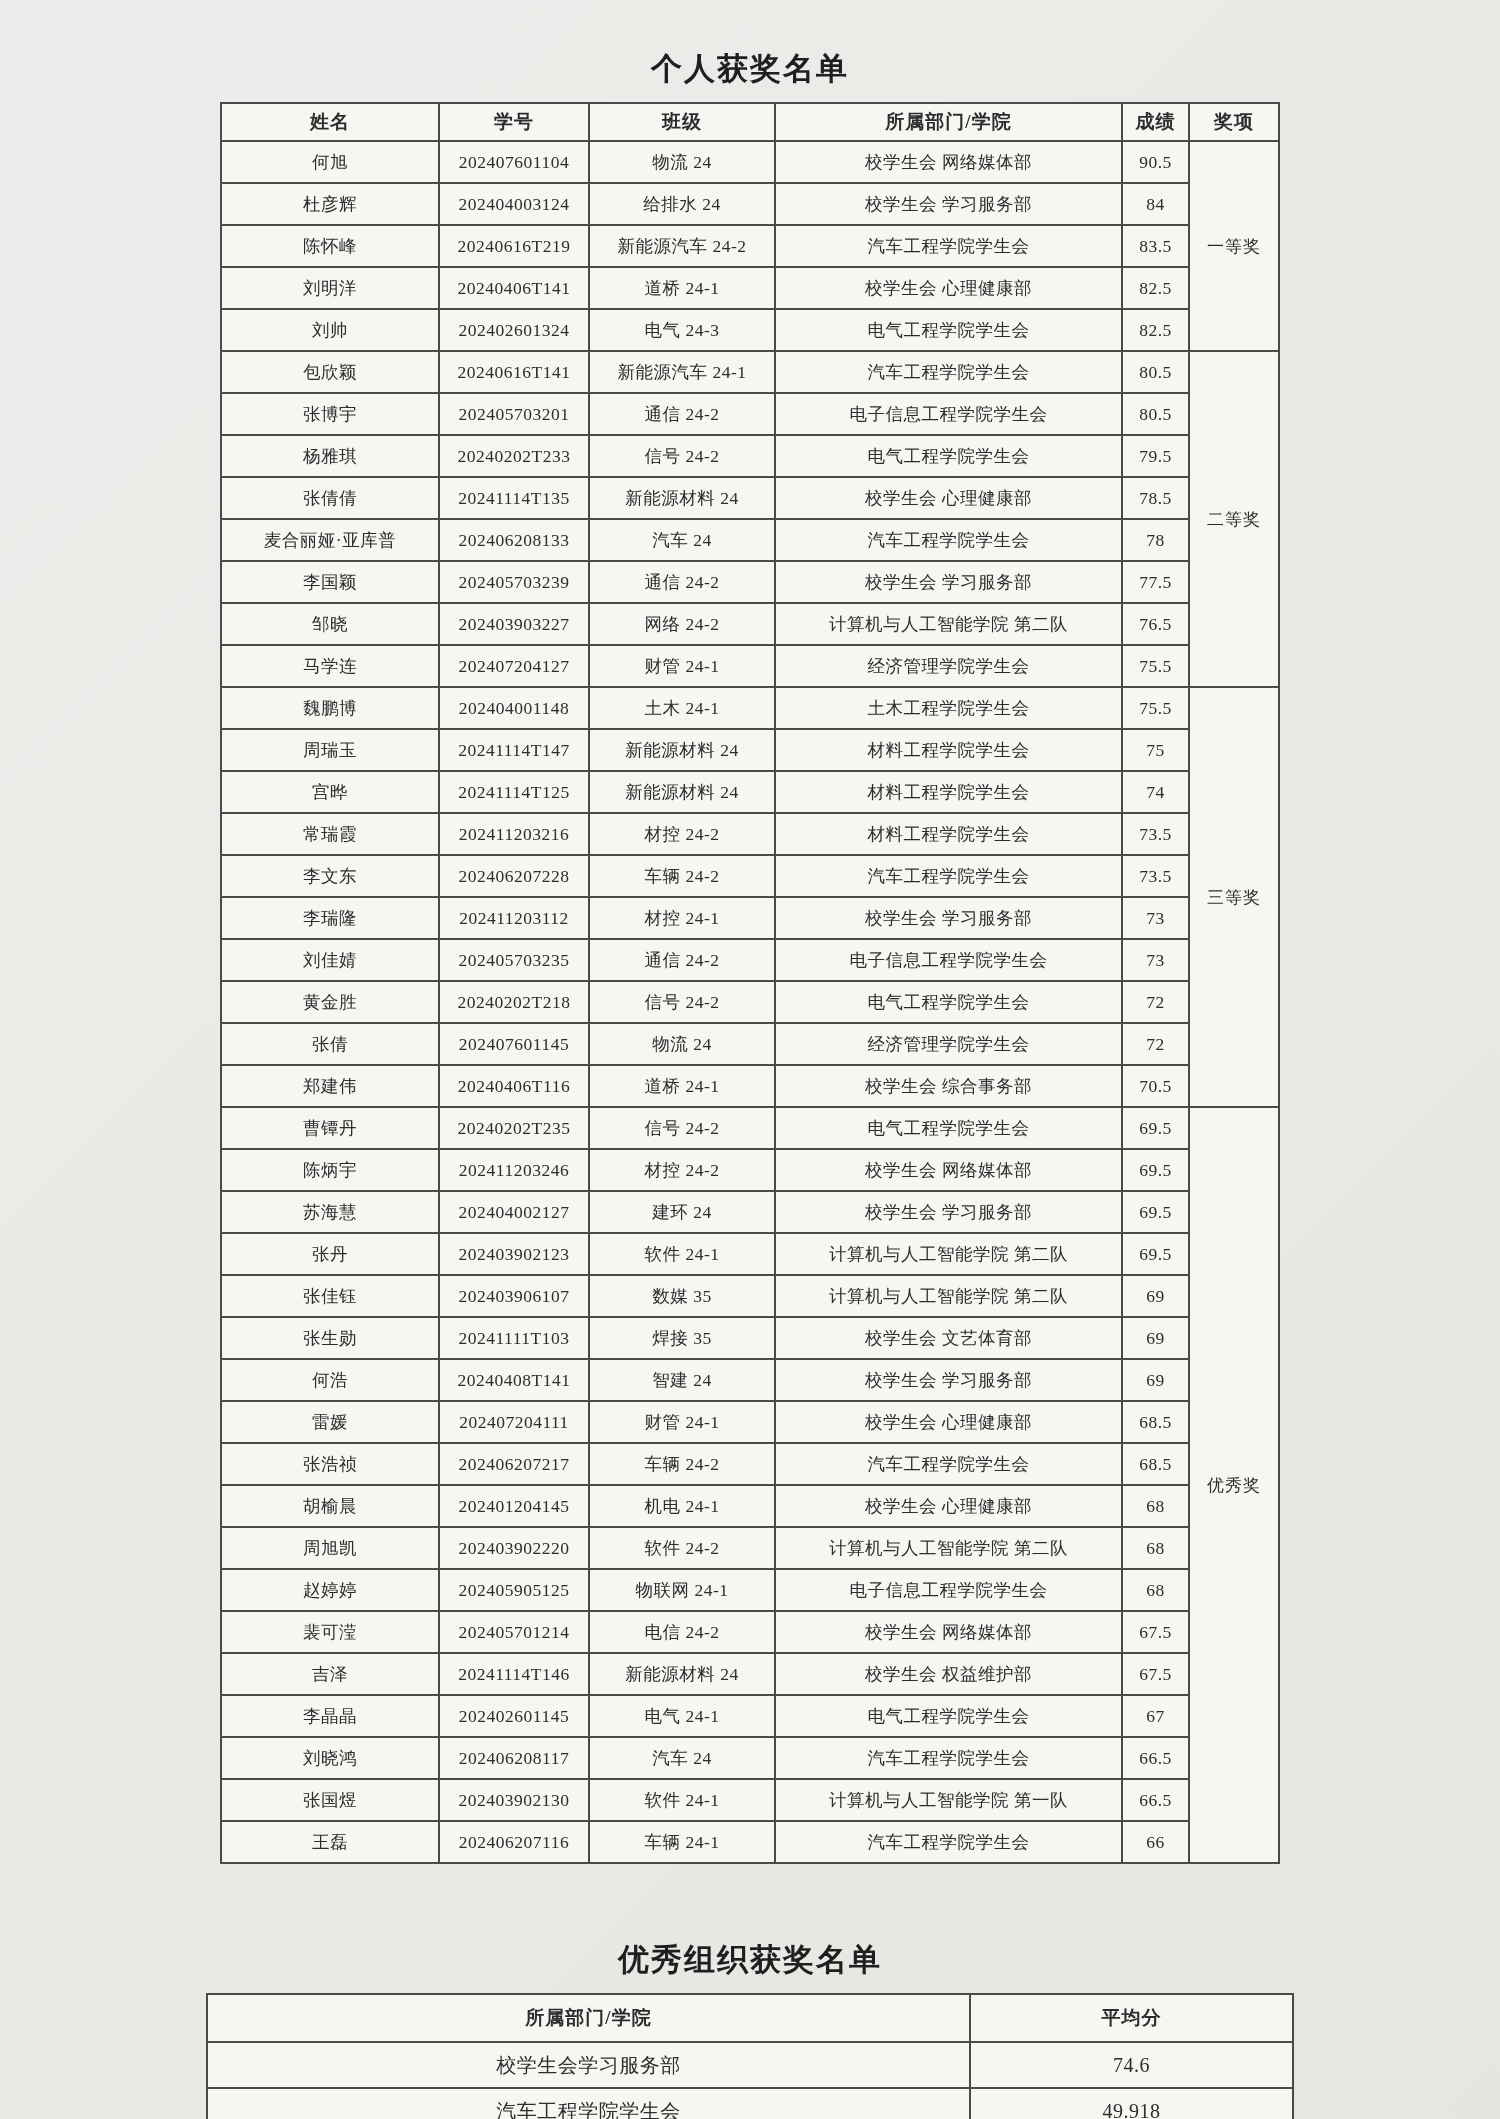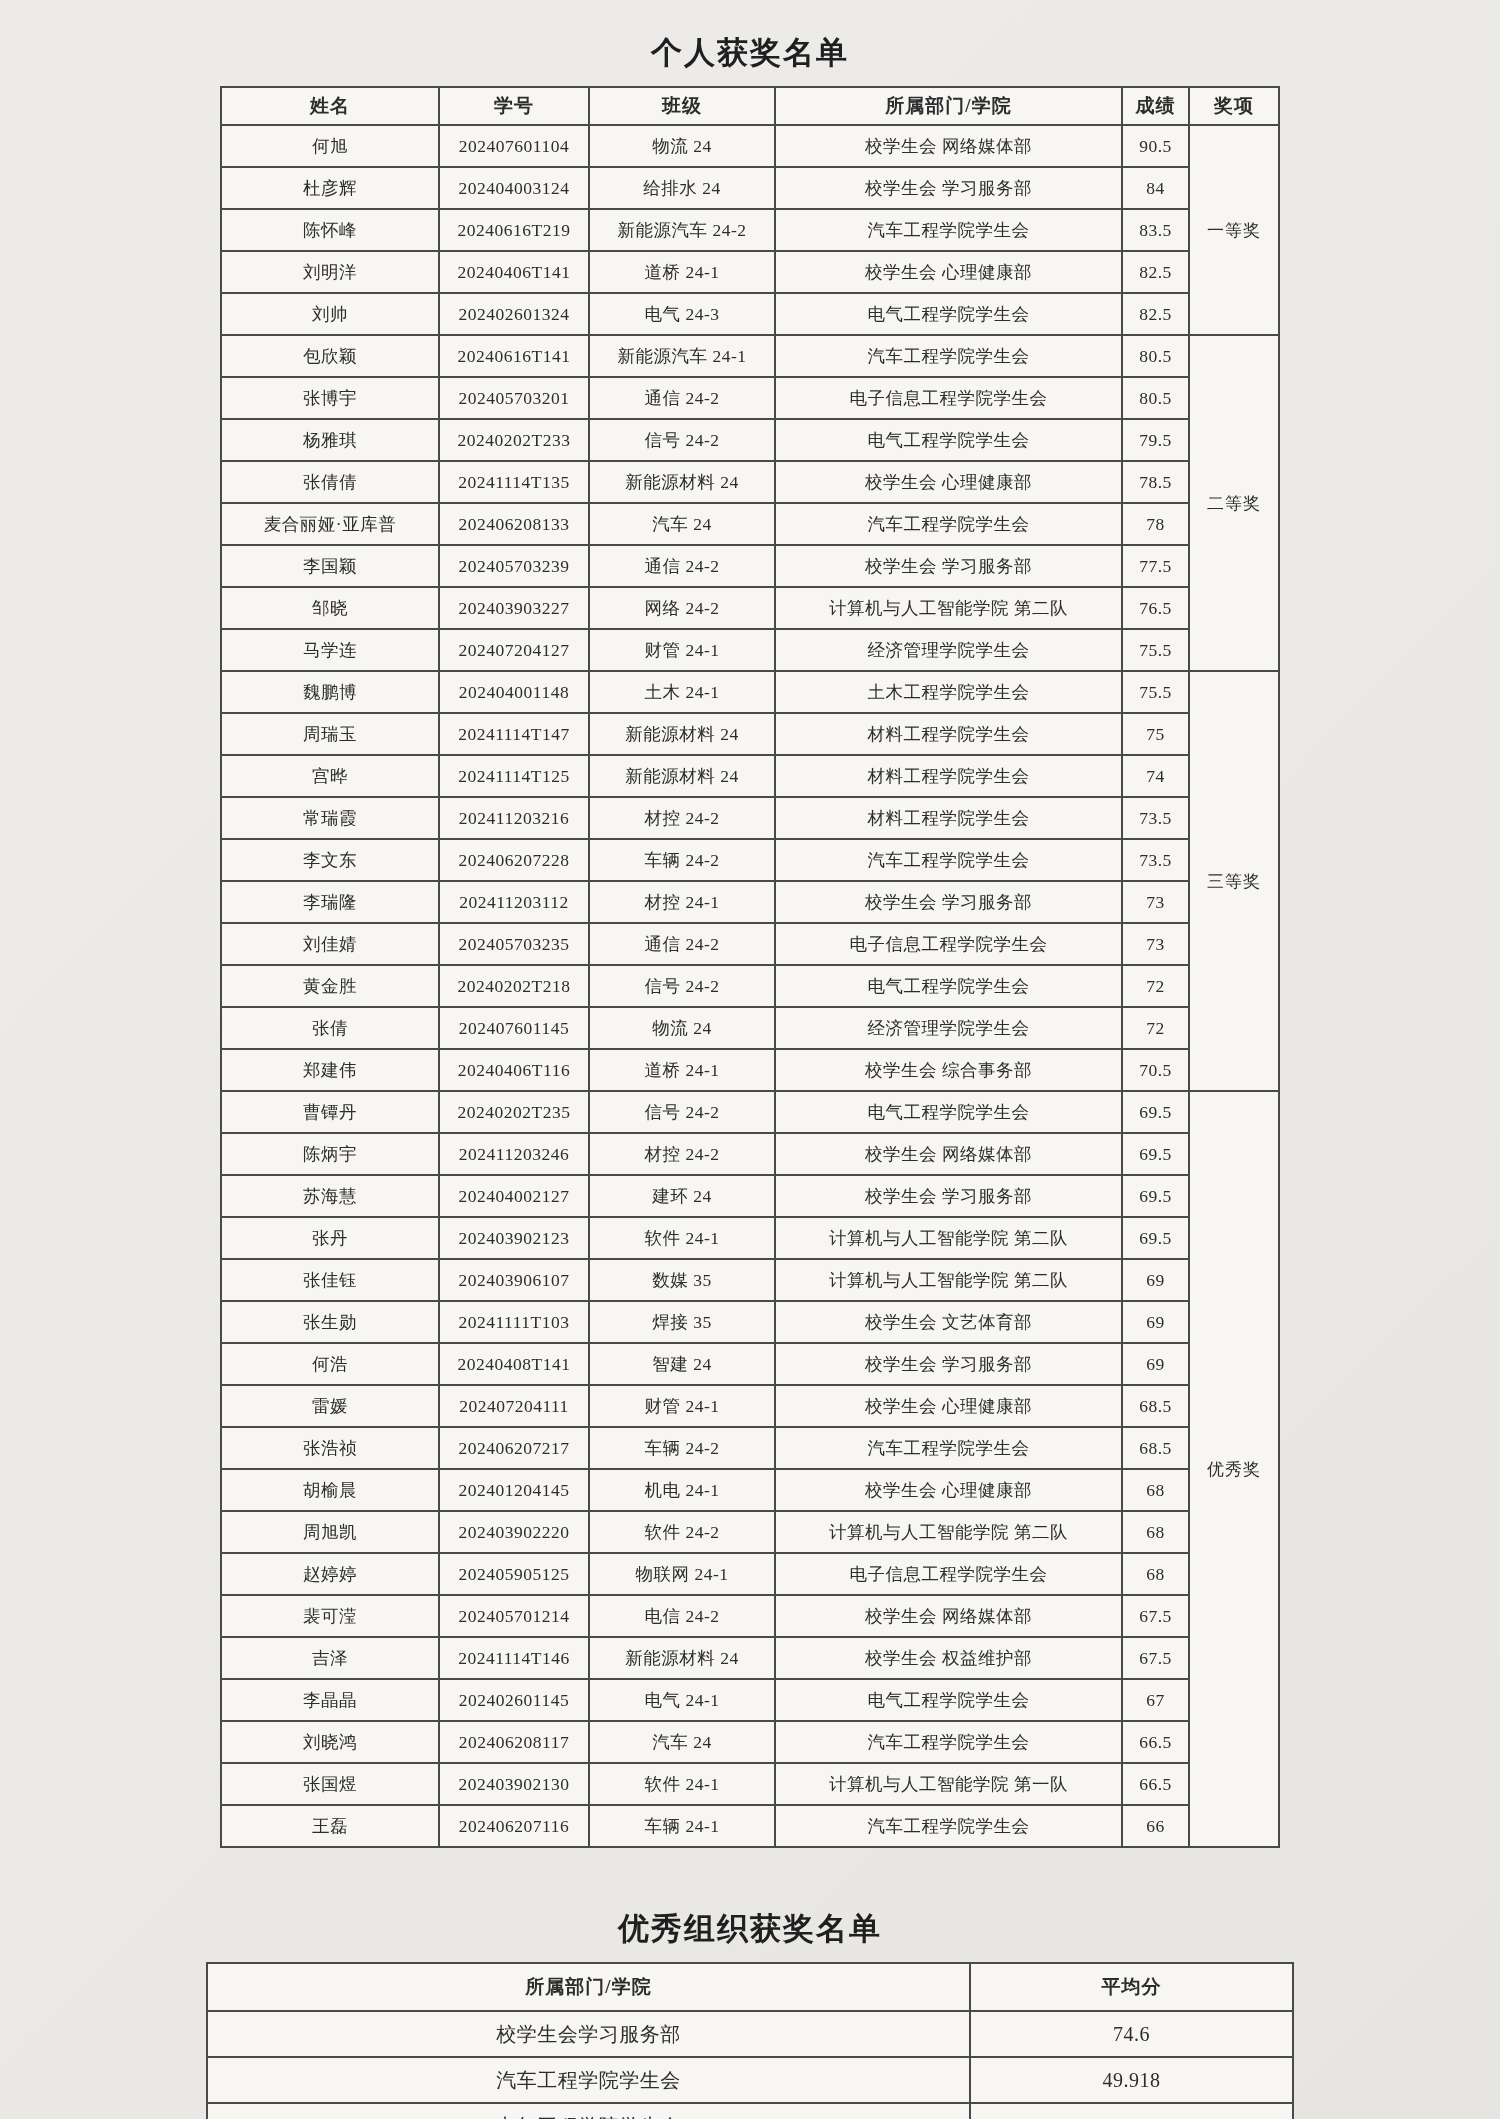--- a/index.html
+++ b/index.html
@@ -10,28 +10,28 @@
     background:linear-gradient(135deg,#edecea 0%, #eae9e6 55%, #e6e5e2 100%);
     font-family:"Liberation Serif","DejaVu Serif",serif;
     color:#2d2d2d;
     overflow:hidden;
   }
   .doc-title {
     text-align:center;
     font-weight:bold;
     font-size:31px;
     letter-spacing:2px;
-    padding-top:32px;
+    padding-top:48px;
     color:#1f1f1f;
   }
   .doc-title.second { padding-top:60px; }
   table {
     border-collapse:collapse;
     table-layout:fixed;
-    margin:12px auto 0 auto;
+    margin:12px auto 15px auto;
     background:#f7f6f3;
     font-family:Liberation Serif, serif;
   }
   th, td {
     border:2px solid #4a4a4a;
     text-align:center;
     vertical-align:middle;
     overflow:hidden;
     white-space:nowrap;
   }

